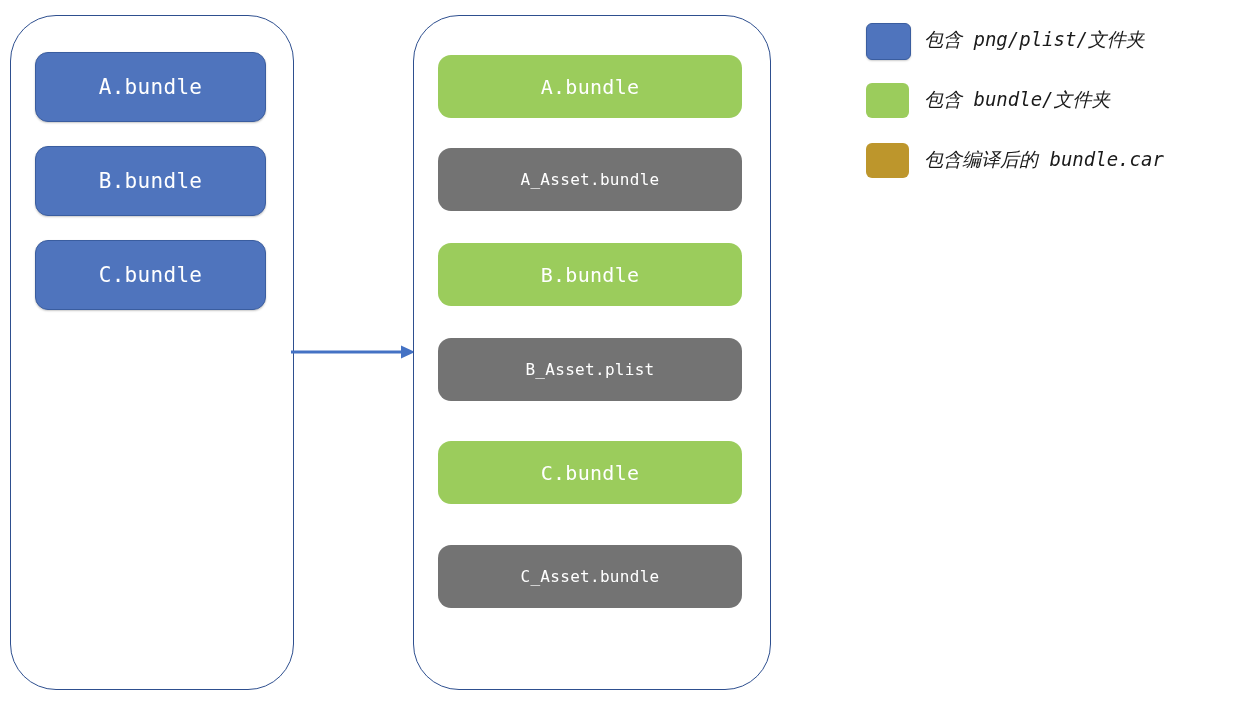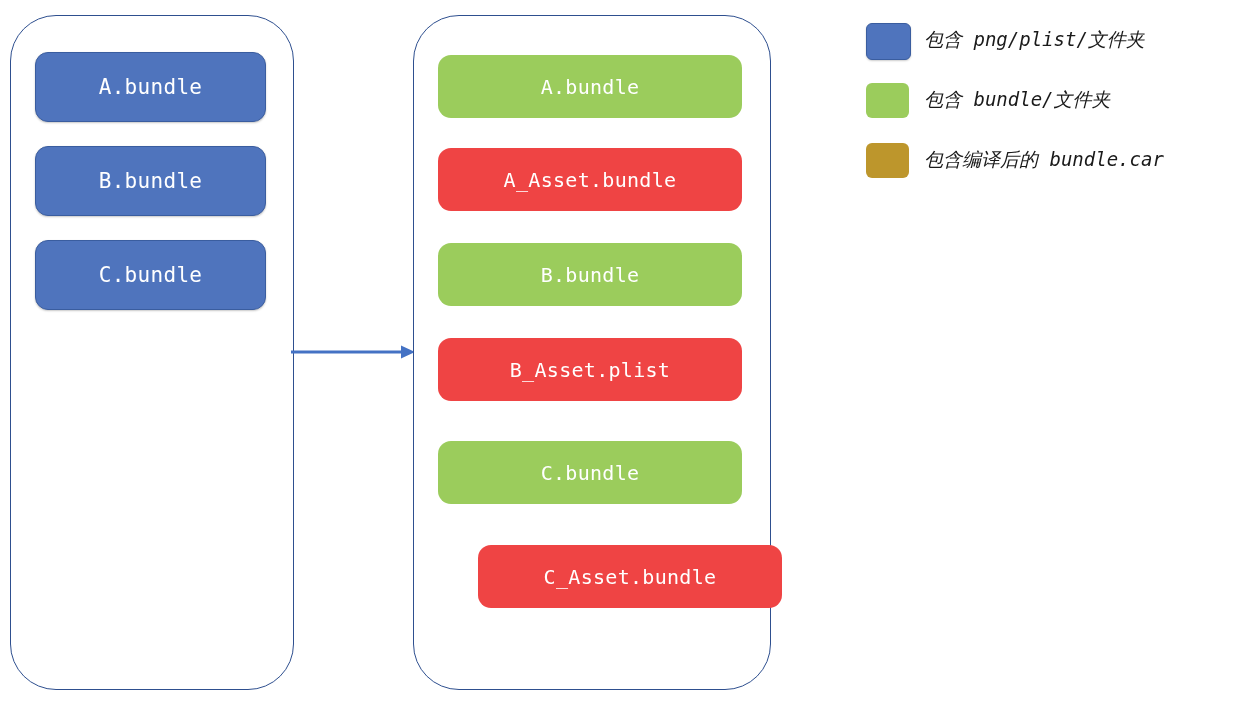--- a/index.html
+++ b/index.html
@@ -52,22 +52,22 @@
     background: #4f74bd;
     border: 1px solid #3a5d9f;
     box-shadow: 0 1px 2px rgba(0,0,0,0.22);
     font-size: 21px;
   }
   .chip.green {
     background: #9bcc5c;
     font-size: 20px;
   }
   .chip.gold {
-    background: #ef4444;
-    font-size: 20px;
+    background: #737373;
+    font-size: 16px;
   }
 
   .left-chip  { left: 35px;  width: 231px; height: 70px; }
   .right-chip { left: 438px; width: 304px; height: 63px; }
 
   
   #flow-arrow {
     position: absolute;
     left: 291px;
     top: 344px;
@@ -127,21 +127,21 @@
     </svg>
   </div>
 
   <div id="right-container" class="container-shell"></div>
 
   <div class="chip green right-chip" style="top:55px;">A.bundle</div>
   <div class="chip gold right-chip" style="top:148px;">A_Asset.bundle</div>
   <div class="chip green right-chip" style="top:243px;">B.bundle</div>
   <div class="chip gold right-chip" style="top:338px;">B_Asset.plist</div>
   <div class="chip green right-chip" style="top:441px;">C.bundle</div>
-  <div class="chip gold right-chip" style="top:545px;margin-left:40px;">C_Asset.bundle</div>
+  <div class="chip gold right-chip" style="top:545px;">C_Asset.bundle</div>
 
   <div id="legend">
 
     <div class="legend-row">
       <div class="legend-swatch blue"></div>
       <div class="legend-label">包含 png/plist/文件夹</div>
     </div>
 
     <div class="legend-row">
       <div class="legend-swatch green"></div>

